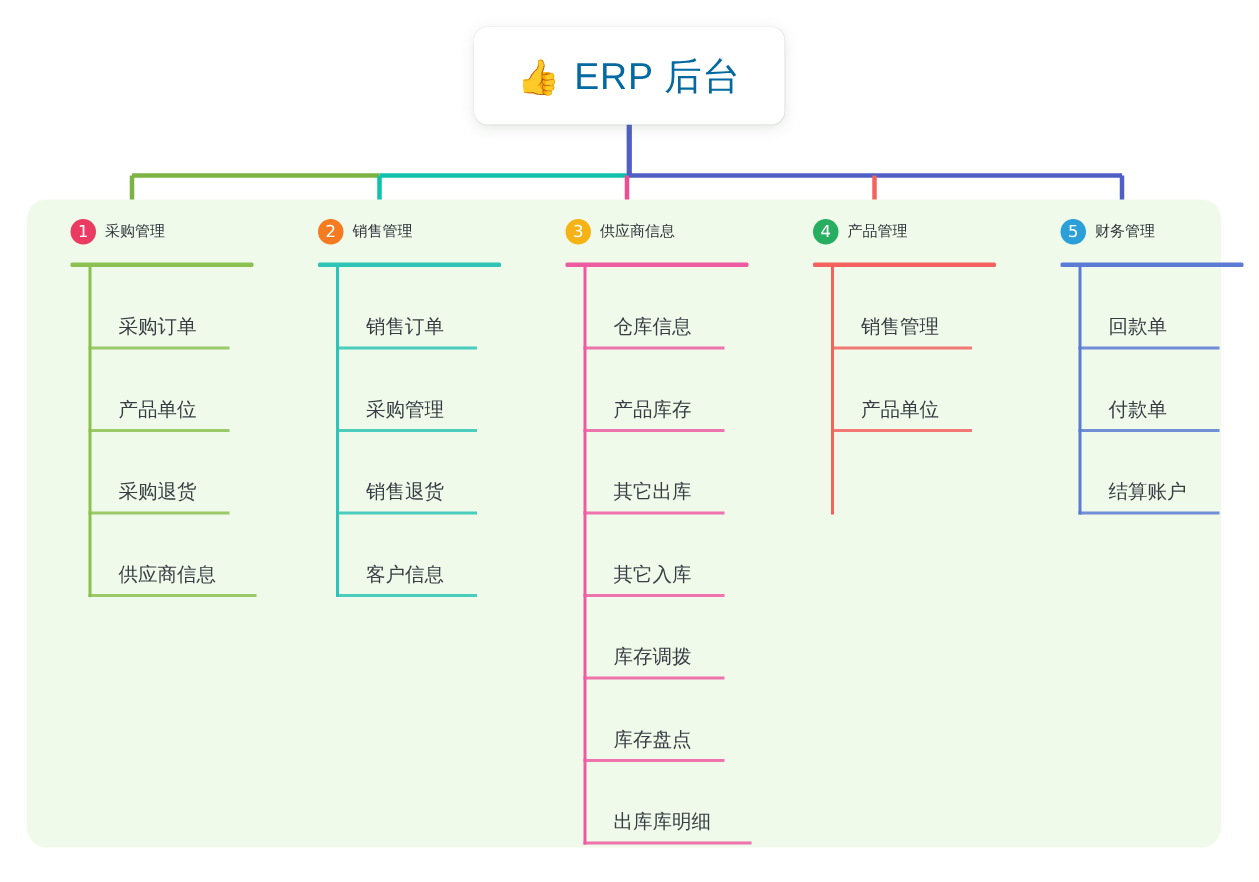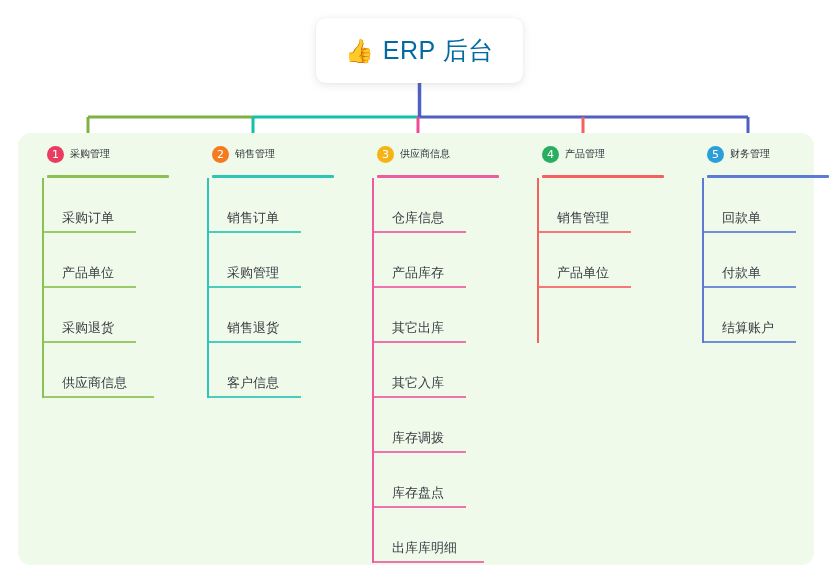--- a/index.html
+++ b/index.html
@@ -109,21 +109,21 @@
   }
   .col-rule {
     height: 3px;
     margin-left: 22px;
     width: 122px;
     border-radius: 1px;
   }
 
   .leaves {
     position: relative;
-    margin-left: 17px;
+    margin-left: 34px;
     padding-top: 0px;
   }
   .spine {
     position: absolute;
     left: 0;
     top: 0;
     width: 2px;
     background: #8cc152;
   }
   .leaf {

